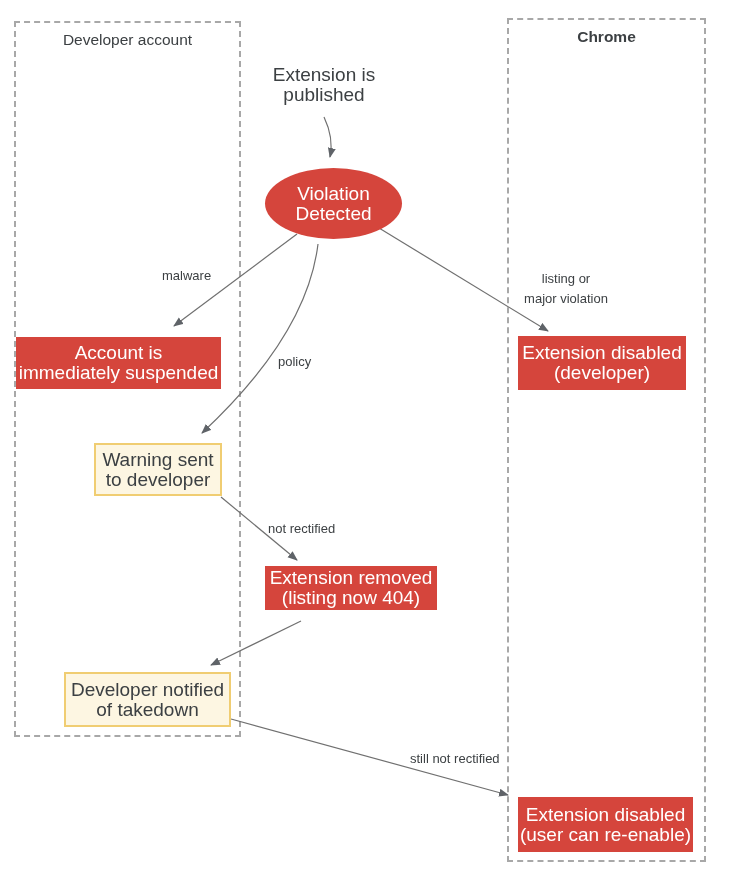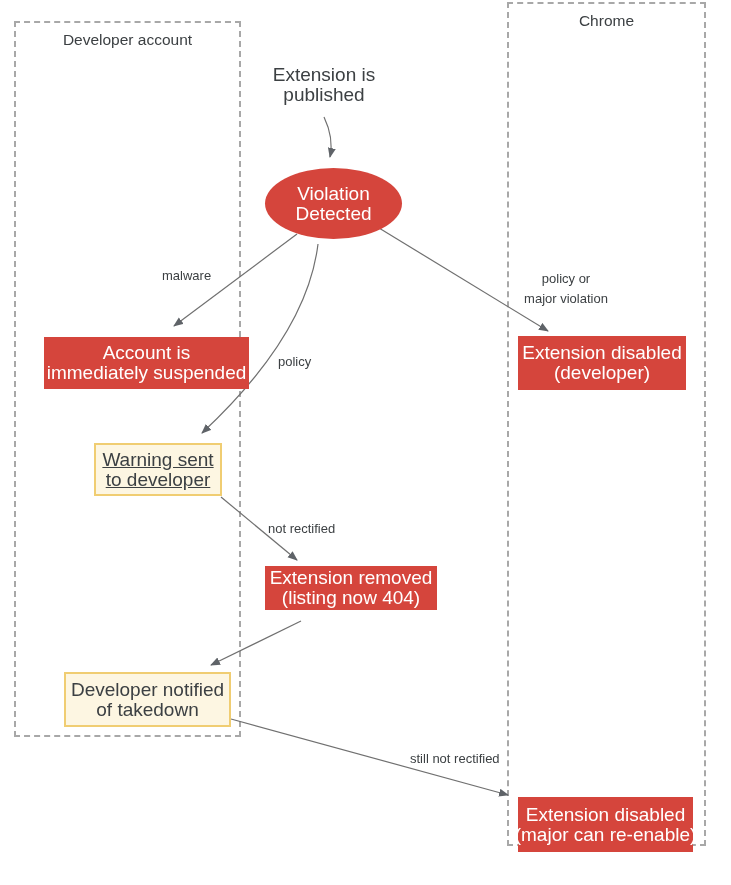--- a/index.html
+++ b/index.html
@@ -25,21 +25,21 @@
     background: #ffffff;
     overflow: hidden;
   }
   .lane {
     position: absolute;
     border: 2px dashed var(--lane-border, #a8a8a8);
     box-sizing: border-box;
   }
   .lane-developer { left: 14px;  top: 21px; width: 227px; height: 716px; }
   .lane-webstore  { left: 254px; top: 18px; width: 241px; height: 612px; }
-  .lane-chrome    { left: 507px; top: 2px; width: 199px; height: 844px; }
+  .lane-chrome    { left: 507px; top: 18px; width: 199px; height: 844px; font-weight: bold; }
   .lane-title {
     position: absolute;
     top: 8px;
     left: 0;
     width: 100%;
     text-align: center;
     font-size: 15.5px;
     color: var(--text-dark, #3c4043);
   }
   .arrows {
@@ -76,23 +76,23 @@
     background: var(--node-red, #d5453c);
     color: var(--text-light, #ffffff);
   }
   .node-cream {
     background: var(--cream-bg, #fdf6e2);
     border: 2px solid var(--cream-border, #f0cd72);
     color: var(--text-dark, #3c4043);
   }
   .n-published { left: 252px; top: 63px;  width: 144px; height: 44px; }
   .n-violation { left: 265px; top: 168px; width: 137px; height: 71px; }
-  .n-suspended { left: 44px;  top: 337px; width: 205px; height: 52px; }
+  .n-suspended { left: 16px;  top: 337px; width: 205px; height: 52px; }
   .n-permanent { left: 518px; top: 336px; width: 168px; height: 54px; }
-  .n-warning   { left: 94px;  top: 443px; width: 128px; height: 53px; text-decoration: underline; }
+  .n-warning   { left: 94px;  top: 443px; width: 128px; height: 53px; }
   .n-removed   { left: 265px; top: 566px; width: 172px; height: 44px; }
   .n-notified  { left: 64px;  top: 672px; width: 167px; height: 55px; }
   .n-reenable  { left: 518px; top: 797px; width: 175px; height: 55px; }
   .edge-label {
     position: absolute;
     font-size: 13px;
     line-height: 20px;
     color: var(--text-dark, #3c4043);
     white-space: nowrap;
   }
@@ -159,25 +159,25 @@
     <span>(listing now 404)</span>
   </div>
 
   <div class="node node-cream n-notified">
     <span>Developer notified</span>
     <span>of takedown</span>
   </div>
 
   <div class="node node-red n-reenable">
     <span>Extension disabled</span>
-    <span>(major can re-enable)</span>
+    <span>(user can re-enable)</span>
   </div>
 
   <div class="edge-label el-malware">malware</div>
   <div class="edge-label el-policy">policy</div>
   <div class="edge-label el-major">
-    <span>policy or</span>
+    <span>listing or</span>
     <span style="display:block">major violation</span>
   </div>
   <div class="edge-label el-notrect">not rectified</div>
   <div class="edge-label el-stillnot">still not rectified</div>
 
 </div>
 
 </body></html>

